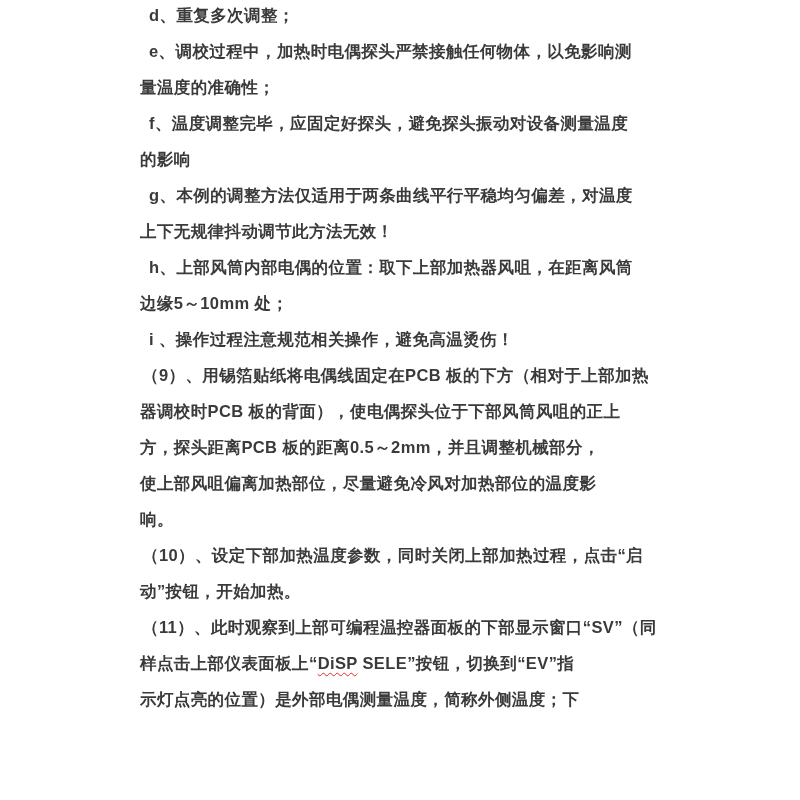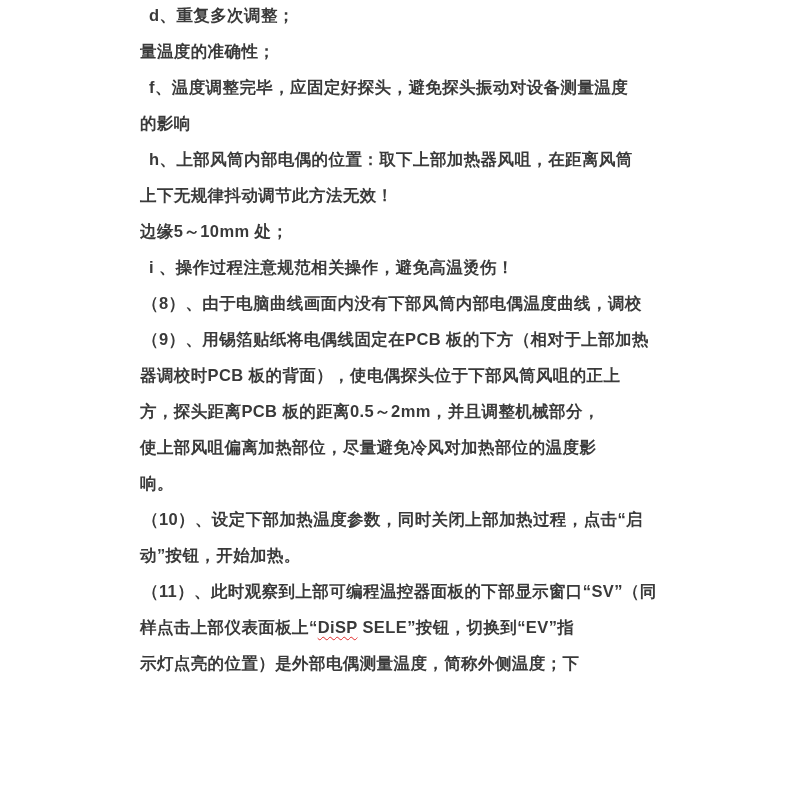--- a/index.html
+++ b/index.html
@@ -42,28 +42,29 @@
     text-underline-offset: 3px;
     text-align: center;
   }
 </style>
 </head>
 <body>
 
 <div class="page">
   <div class="text-block" id="text-block">
       <div class="line indent-letter"><span>d、重复多次调整；</span></div>
+      <div class="line indent-letter"><span>e、调校过程中，加热时电偶探头严禁接触任何物体，以免影响测</span></div>
       <div class="line indent-none"><span>量温度的准确性；</span></div>
       <div class="line indent-letter"><span>f、温度调整完毕，应固定好探头，避免探头振动对设备测量温度</span></div>
       <div class="line indent-none"><span>的影响</span></div>
+      <div class="line indent-letter"><span>g、本例的调整方法仅适用于两条曲线平行平稳均匀偏差，对温度</span></div>
+      <div class="line indent-none"><span>上下无规律抖动调节此方法无效！</span></div>
       <div class="line indent-letter"><span>h、上部风筒内部电偶的位置：取下上部加热器风咀，在距离风筒</span></div>
-      <div class="line indent-none"><span>上下无规律抖动调节此方法无效！</span></div>
       <div class="line indent-none"><span>边缘5～10mm 处；</span></div>
       <div class="line indent-letter"><span>i 、操作过程注意规范相关操作，避免高温烫伤！</span></div>
-      <div class="line indent-paren"><span>（8）、由于电脑曲线画面内没有下部风筒内部电偶温度曲线，调校</span></div>
       <div class="line indent-paren"><span>（9）、用锡箔贴纸将电偶线固定在PCB 板的下方（相对于上部加热</span></div>
       <div class="line indent-none"><span>器调校时PCB 板的背面），使电偶探头位于下部风筒风咀的正上</span></div>
       <div class="line indent-none"><span>方，探头距离PCB 板的距离0.5～2mm，并且调整机械部分，</span></div>
       <div class="line indent-none"><span>使上部风咀偏离加热部位，尽量避免冷风对加热部位的温度影</span></div>
       <div class="line indent-none"><span>响。</span></div>
       <div class="line indent-paren"><span>（10）、设定下部加热温度参数，同时关闭上部加热过程，点击“启</span></div>
       <div class="line indent-none"><span>动”按钮，开始加热。</span></div>
       <div class="line indent-paren"><span>（11）、此时观察到上部可编程温控器面板的下部显示窗口“SV”（同</span></div>
       <div class="line indent-none"><span>样点击上部仪表面板上“</span><span class="misspelled">DiSP</span><span> SELE”按钮，切换到“EV”指</span></div>
       <div class="line indent-none"><span>示灯点亮的位置）是外部电偶测量温度，简称外侧温度；下</span></div>

